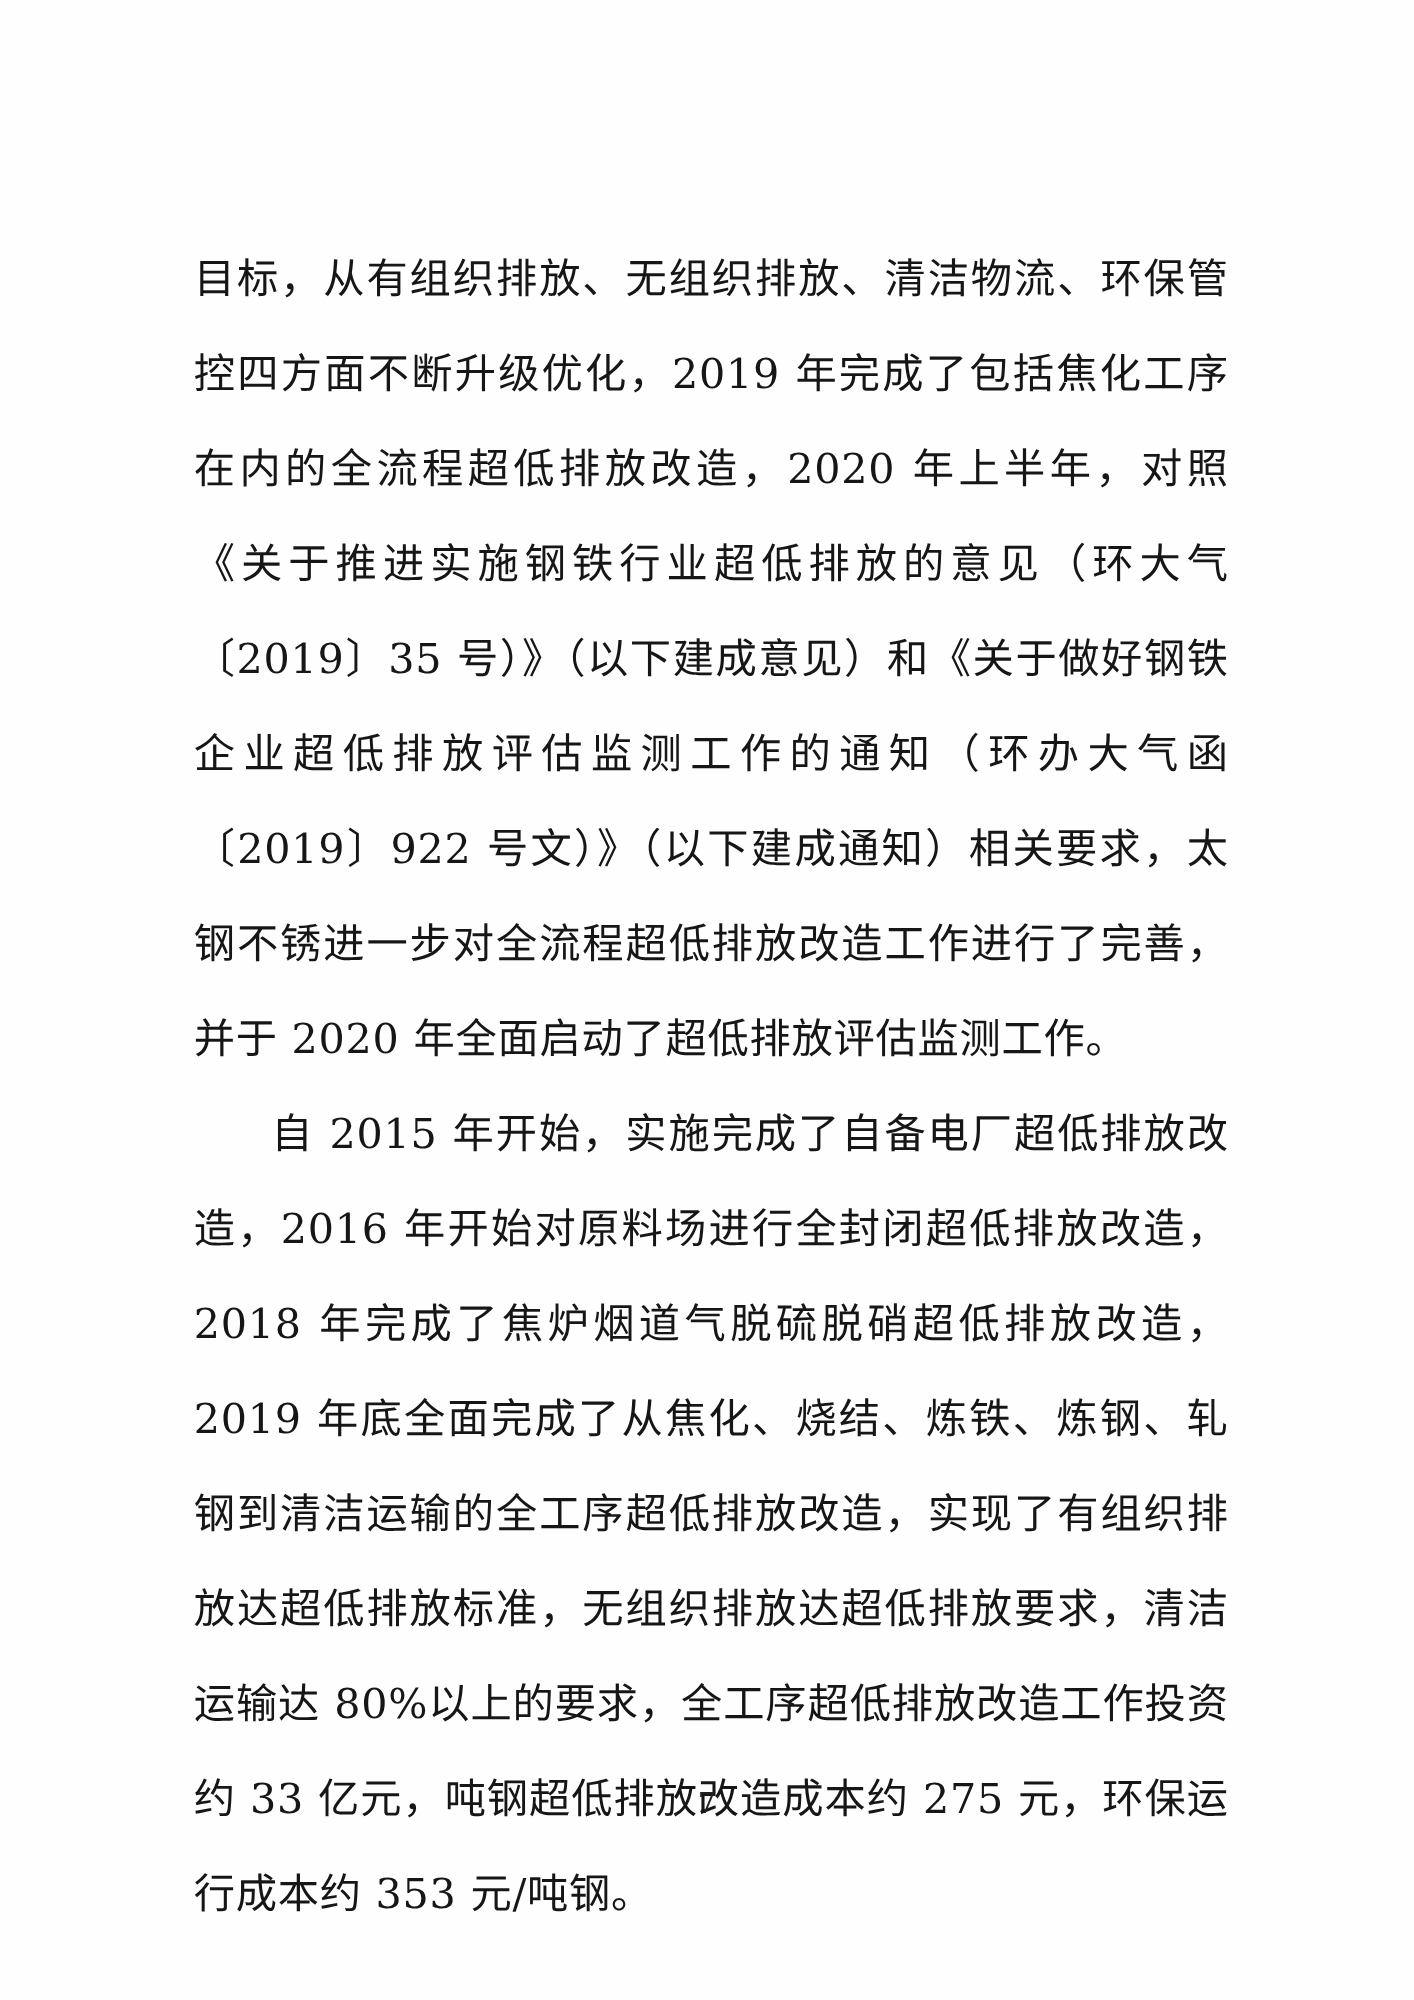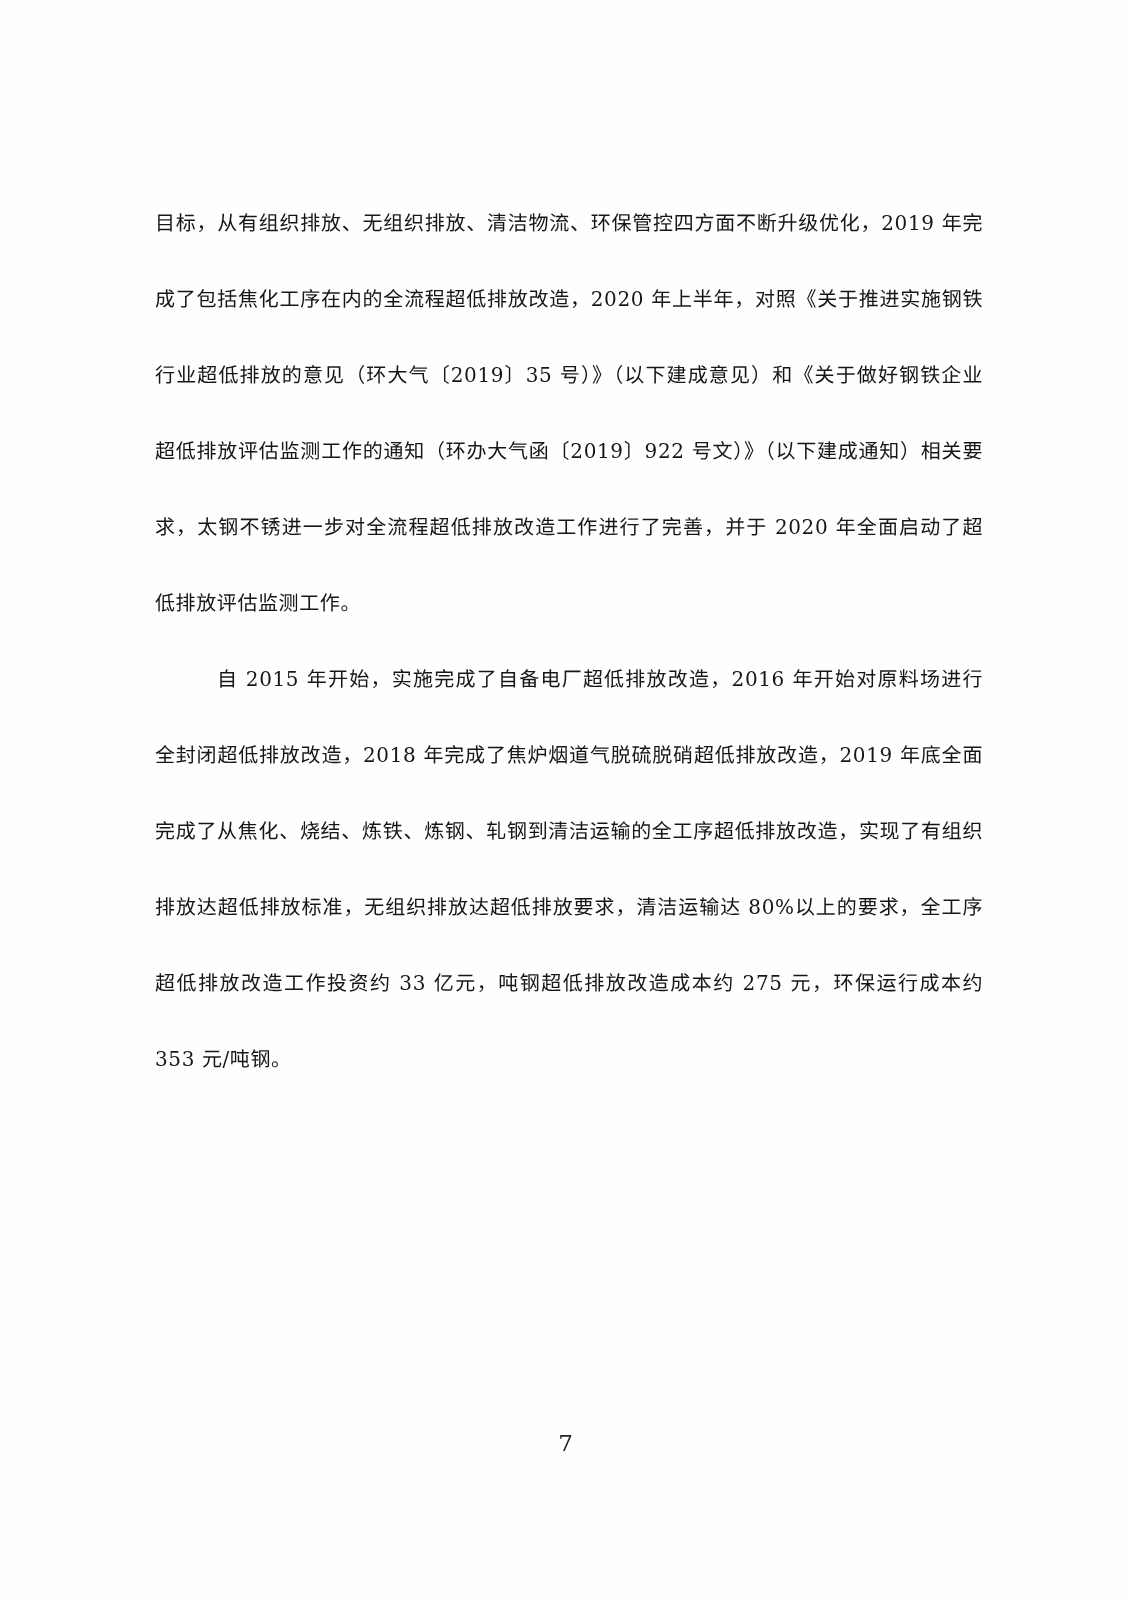--- a/index.html
+++ b/index.html
@@ -19,21 +19,21 @@
     position: absolute;
     top: 0;
     left: 0;
     width: 1131px;
     height: 1600px;
     box-sizing: border-box;
     padding: 185px 148px 0 155px;
     background: #fefefe;
   }
   .doc-body {
-    font-size: 20px;
+    font-size: 33px;
     line-height: 76px;
     text-align: justify;
     text-justify: inter-ideograph;
     letter-spacing: 0.6px;
     color: #161616;
   }
   .para {
     margin: 0 0 0 0;
     text-indent: 62px;
     text-align: justify;

